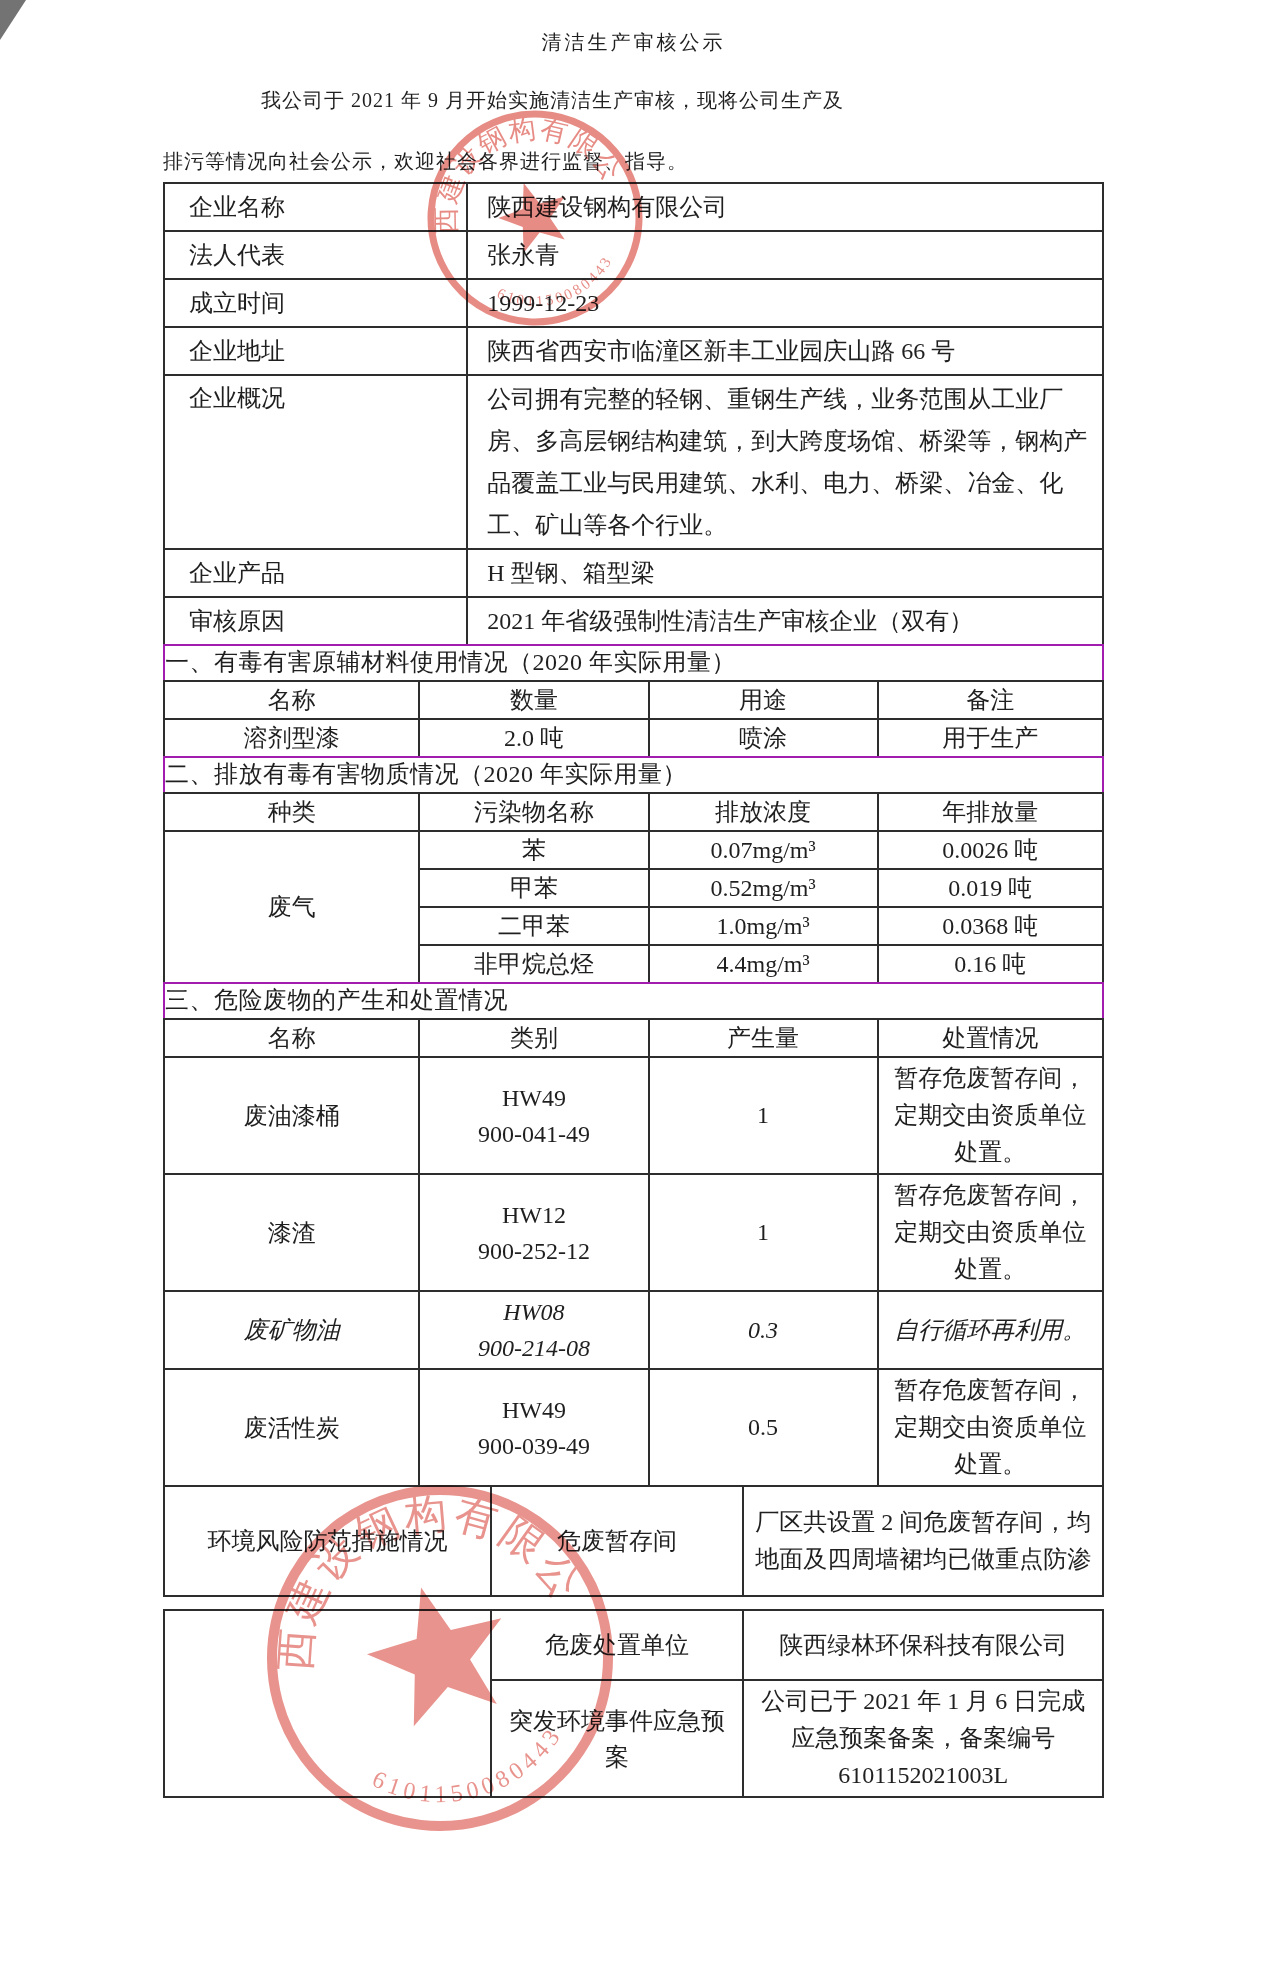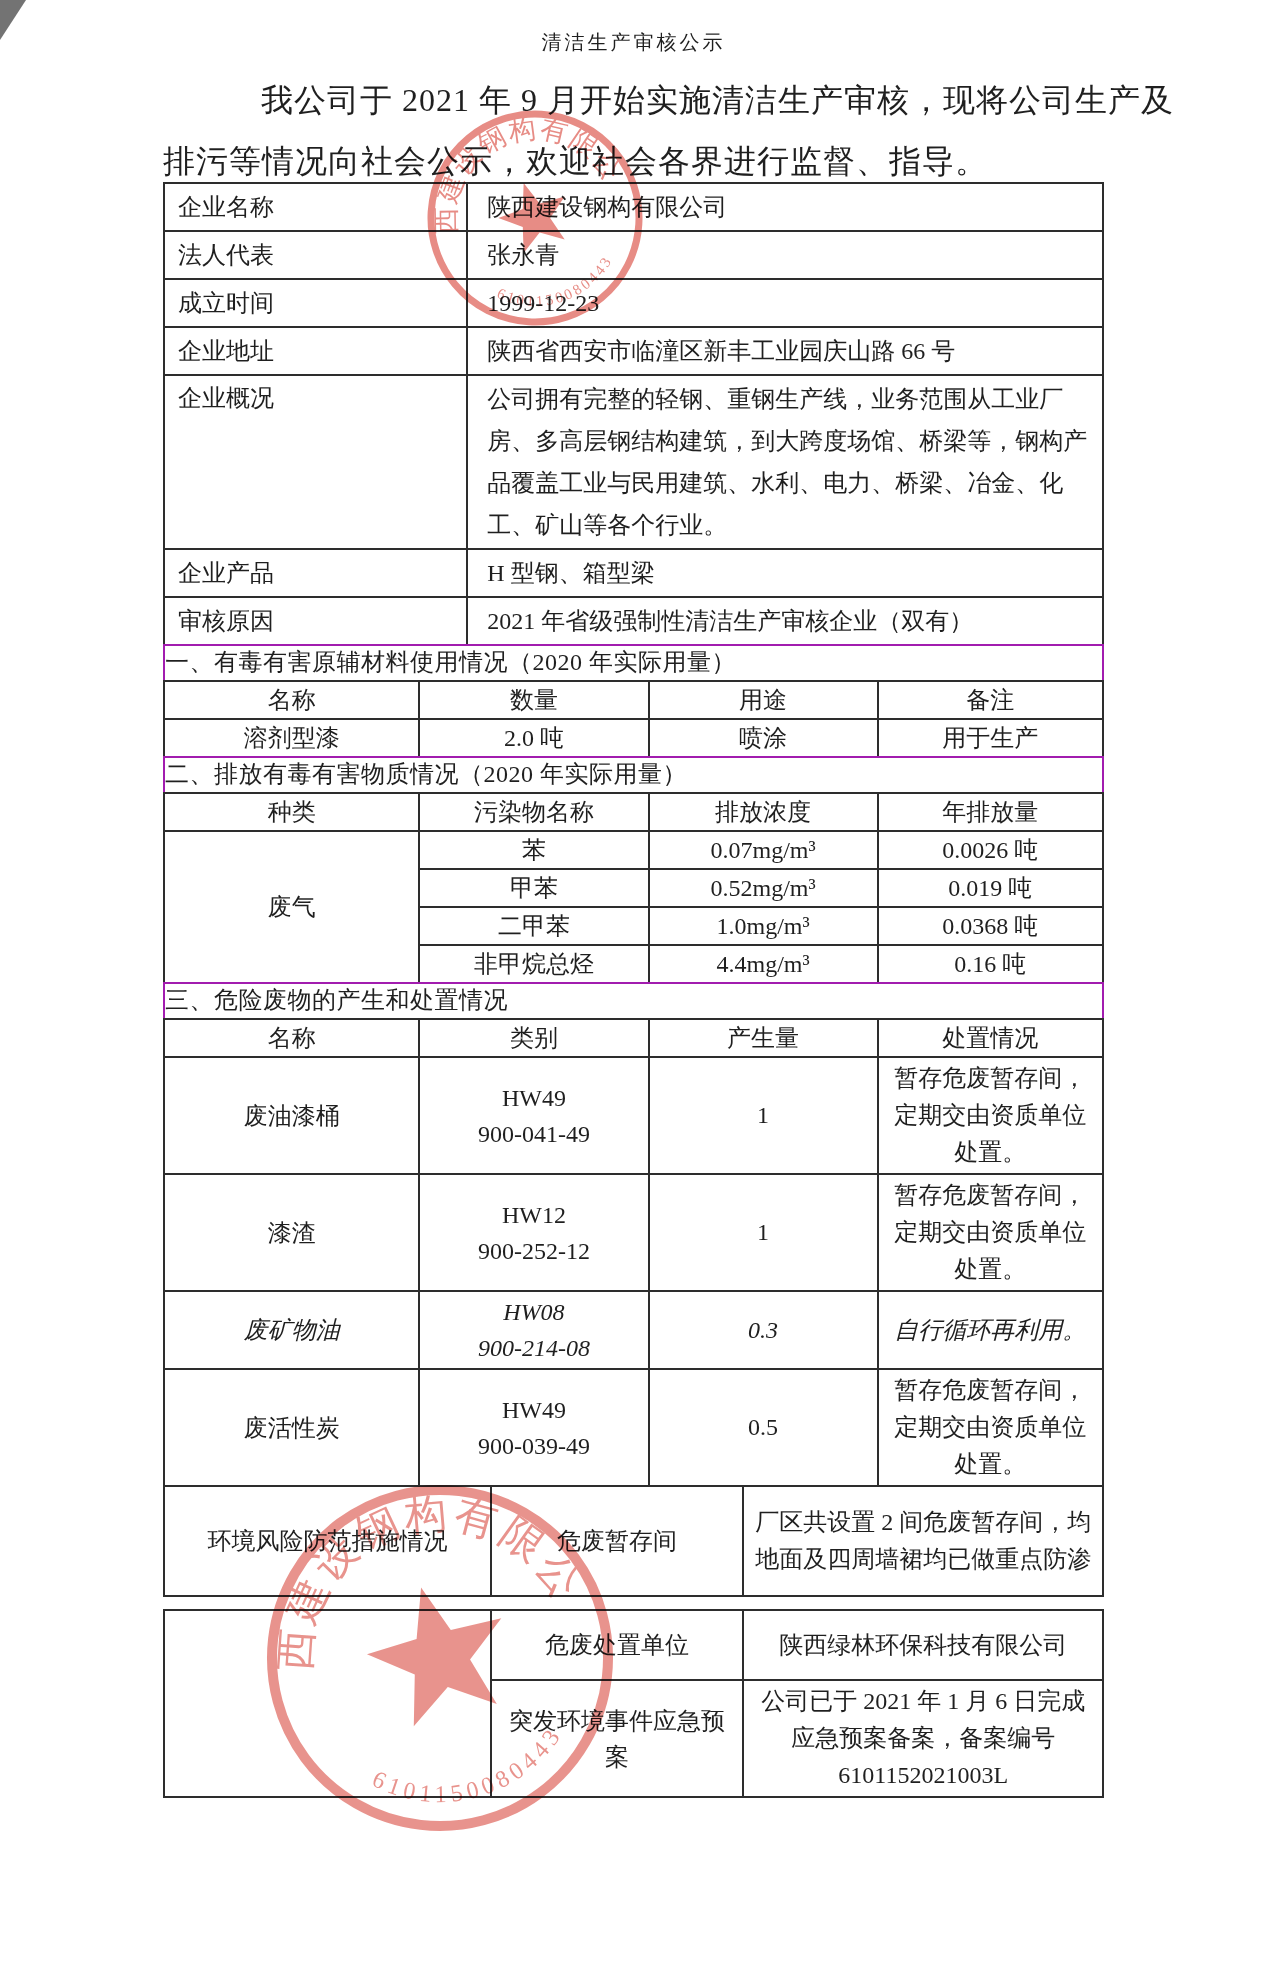--- a/index.html
+++ b/index.html
@@ -5,33 +5,33 @@
   html,body{margin:0;padding:0;background:#ffffff;}
   .page{
     position:relative;width:1280px;height:1976px;background:#ffffff;
     font-family:"Liberation Serif","DejaVu Serif",serif;color:#1f1f1f;
     overflow:hidden;
   }
   .corner{position:absolute;left:0;top:0;width:0;height:0;
     border-top:40px solid #5a5a5a;border-right:26px solid transparent;opacity:.85;}
   .title{margin:22px 0 0 163px;width:941px;height:40px;line-height:40px;
     text-align:center;font-size:20px;font-weight:400;letter-spacing:3px;}
-  .intro{margin:0 0 0 163px;width:1000px;font-size:32px;line-height:40px;
+  .intro{margin:0 0 0 163px;width:1000px;font-size:20px;line-height:40px;
     white-space:nowrap;letter-spacing:1px;}
   .intro.l1{margin-top:18px;padding-left:98px;}
   .intro.l2{margin-top:21px;}
   .doc{margin:3px 0 0 163px;width:941px;}
   table.tbl{width:100%;border-collapse:collapse;table-layout:fixed;margin-top:-2px;}
   table.tbl td{border:2px solid #2d2d2d;font-size:24px;padding:2px 6px;
     overflow:hidden;}
   .sect{border:2px solid #a21caf;margin-top:-2px;height:34px;line-height:33px;
     font-size:24px;padding-left:0;letter-spacing:.5px;}
   .info tr{height:36px;}
   .info tr.tall{height:174px;}
-  .info td.lab{padding-left:13px;}
+  .info td.lab{padding-left:24px;}
   .info td.lab.top{vertical-align:top;padding-top:6px;}
   .info td.val{padding-left:19px;line-height:42px;}
   .four tr{height:35px;}
   .s2 tr{height:38px;}
   td.ctr{text-align:center;}
   .s3 tr.t110{height:110px;}
   .s3 tr.t72{height:72px;font-style:italic;}
   td.pre{white-space:pre-line;text-align:center;line-height:36px;}
   td.disp{text-align:center;line-height:37px;padding:2px 10px;border-radius:24px;}
   .risk tr.r1{height:110px;}

